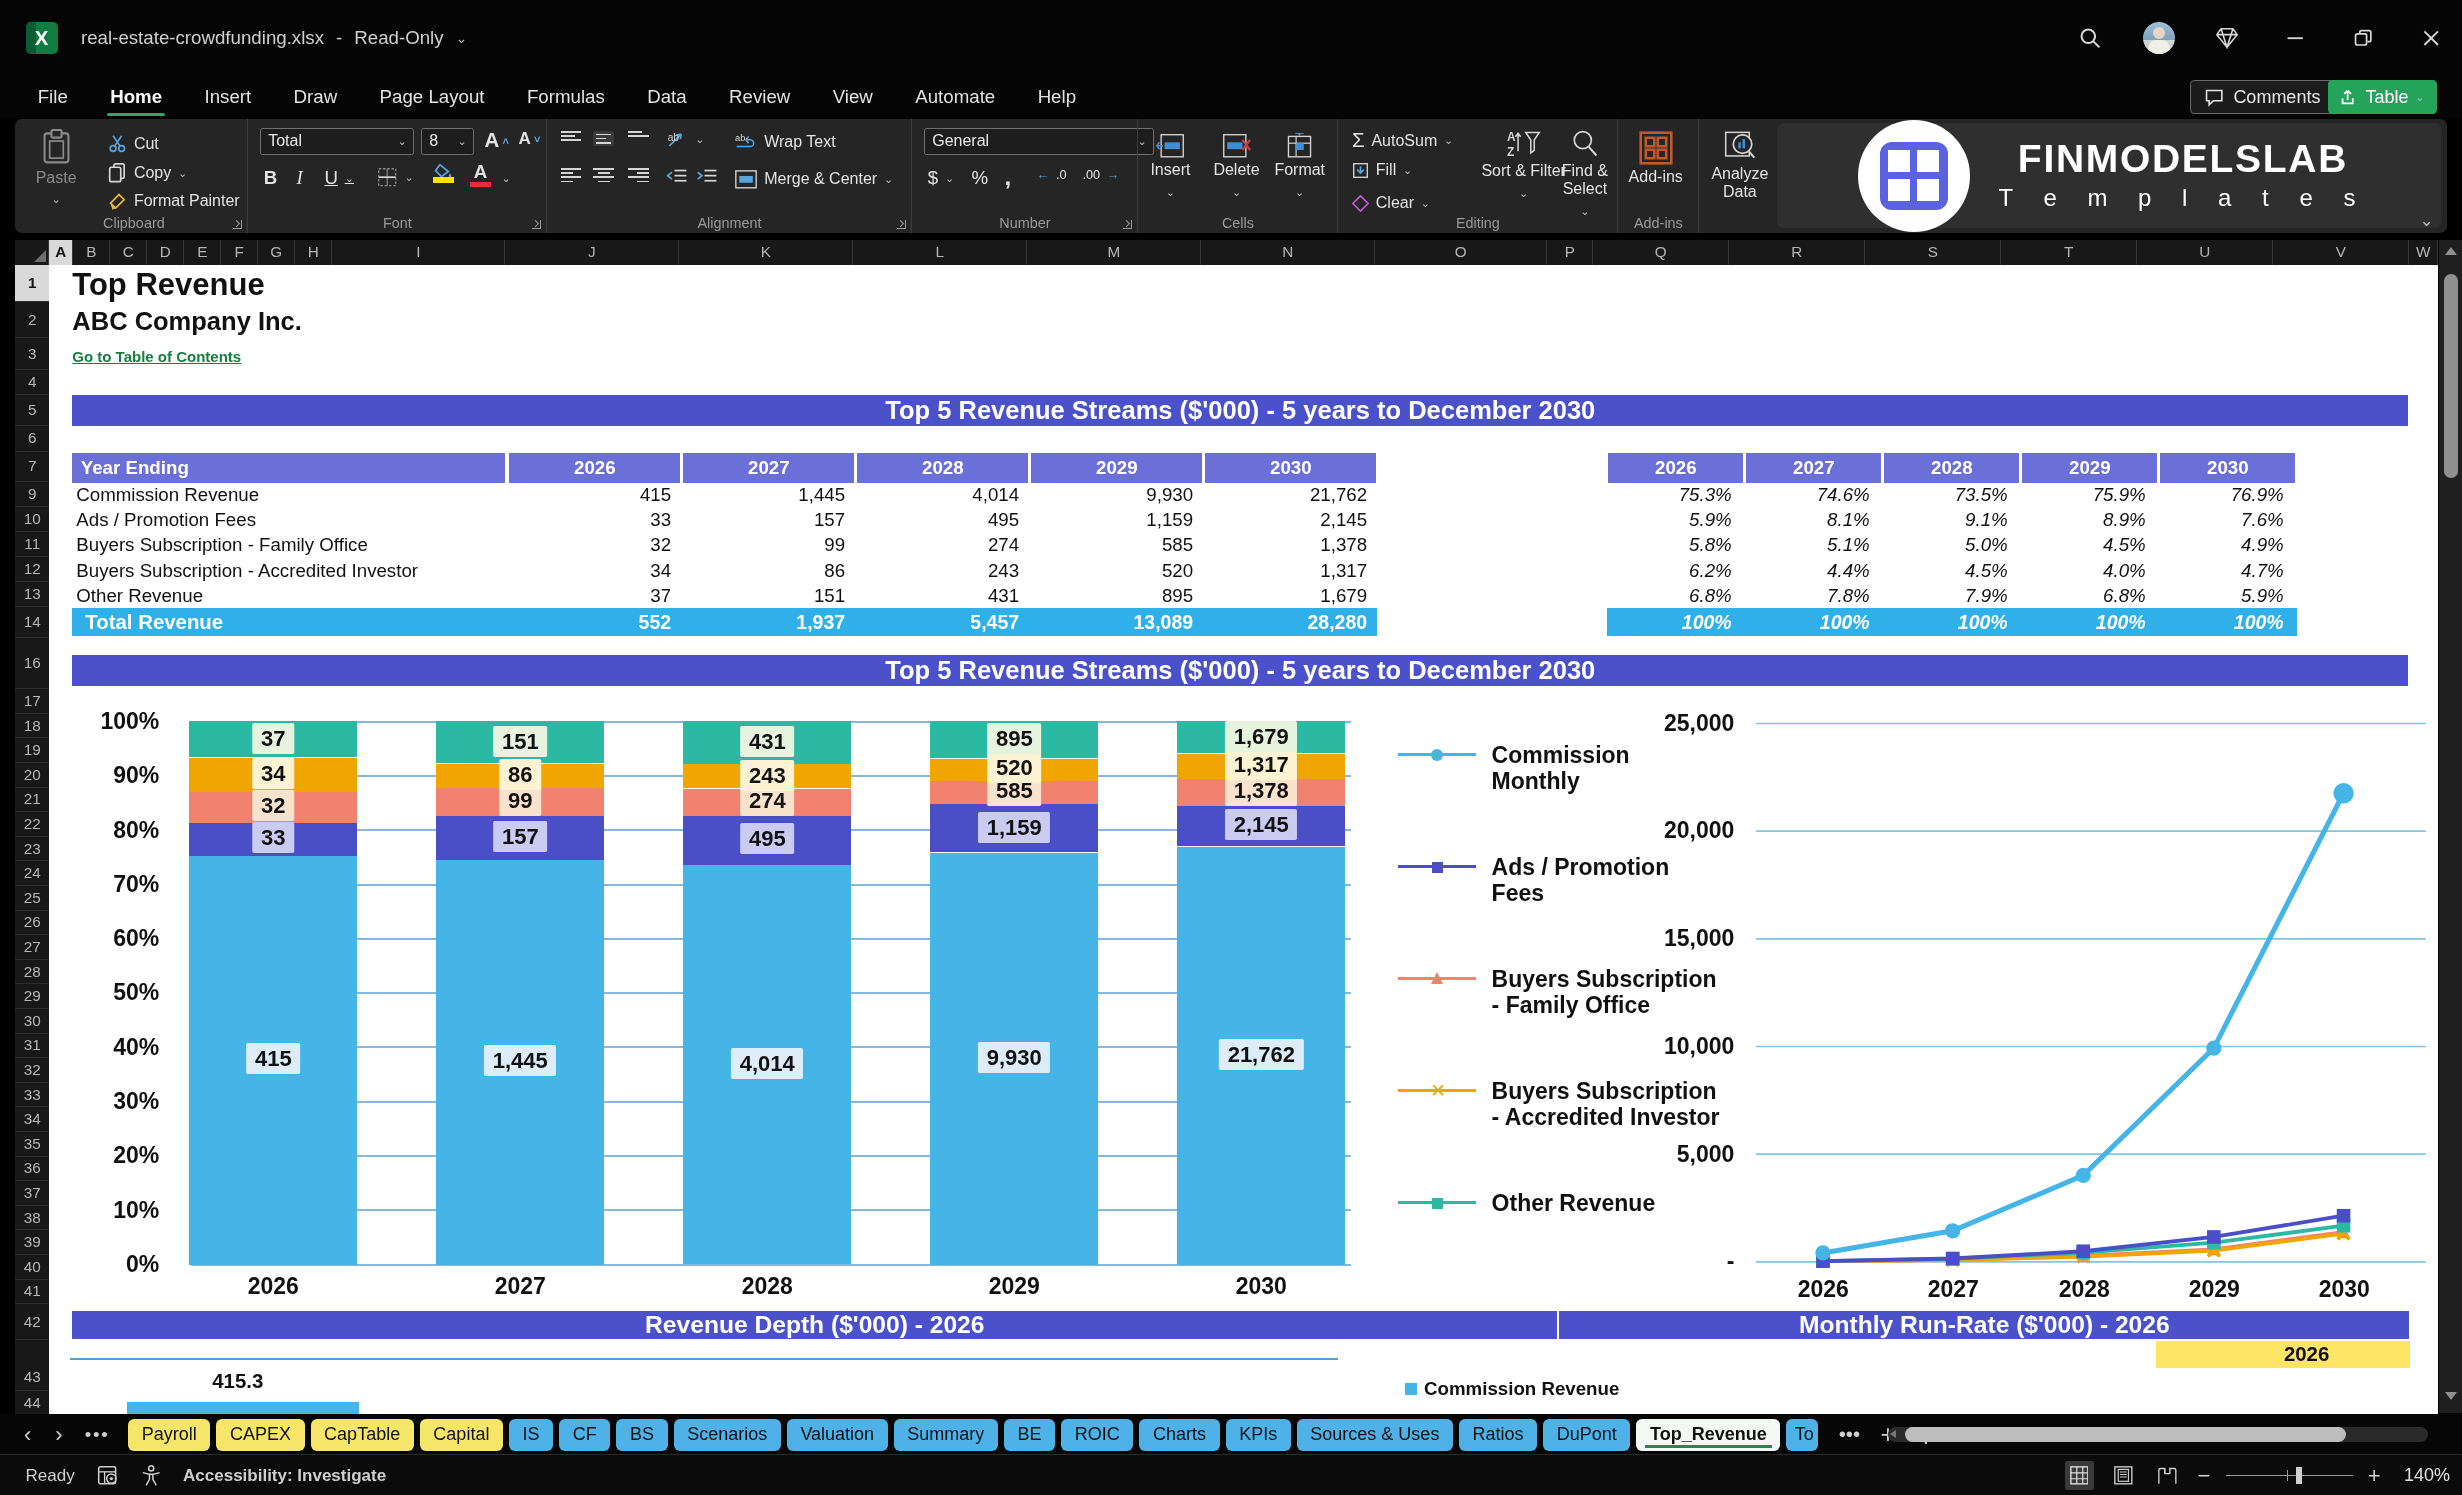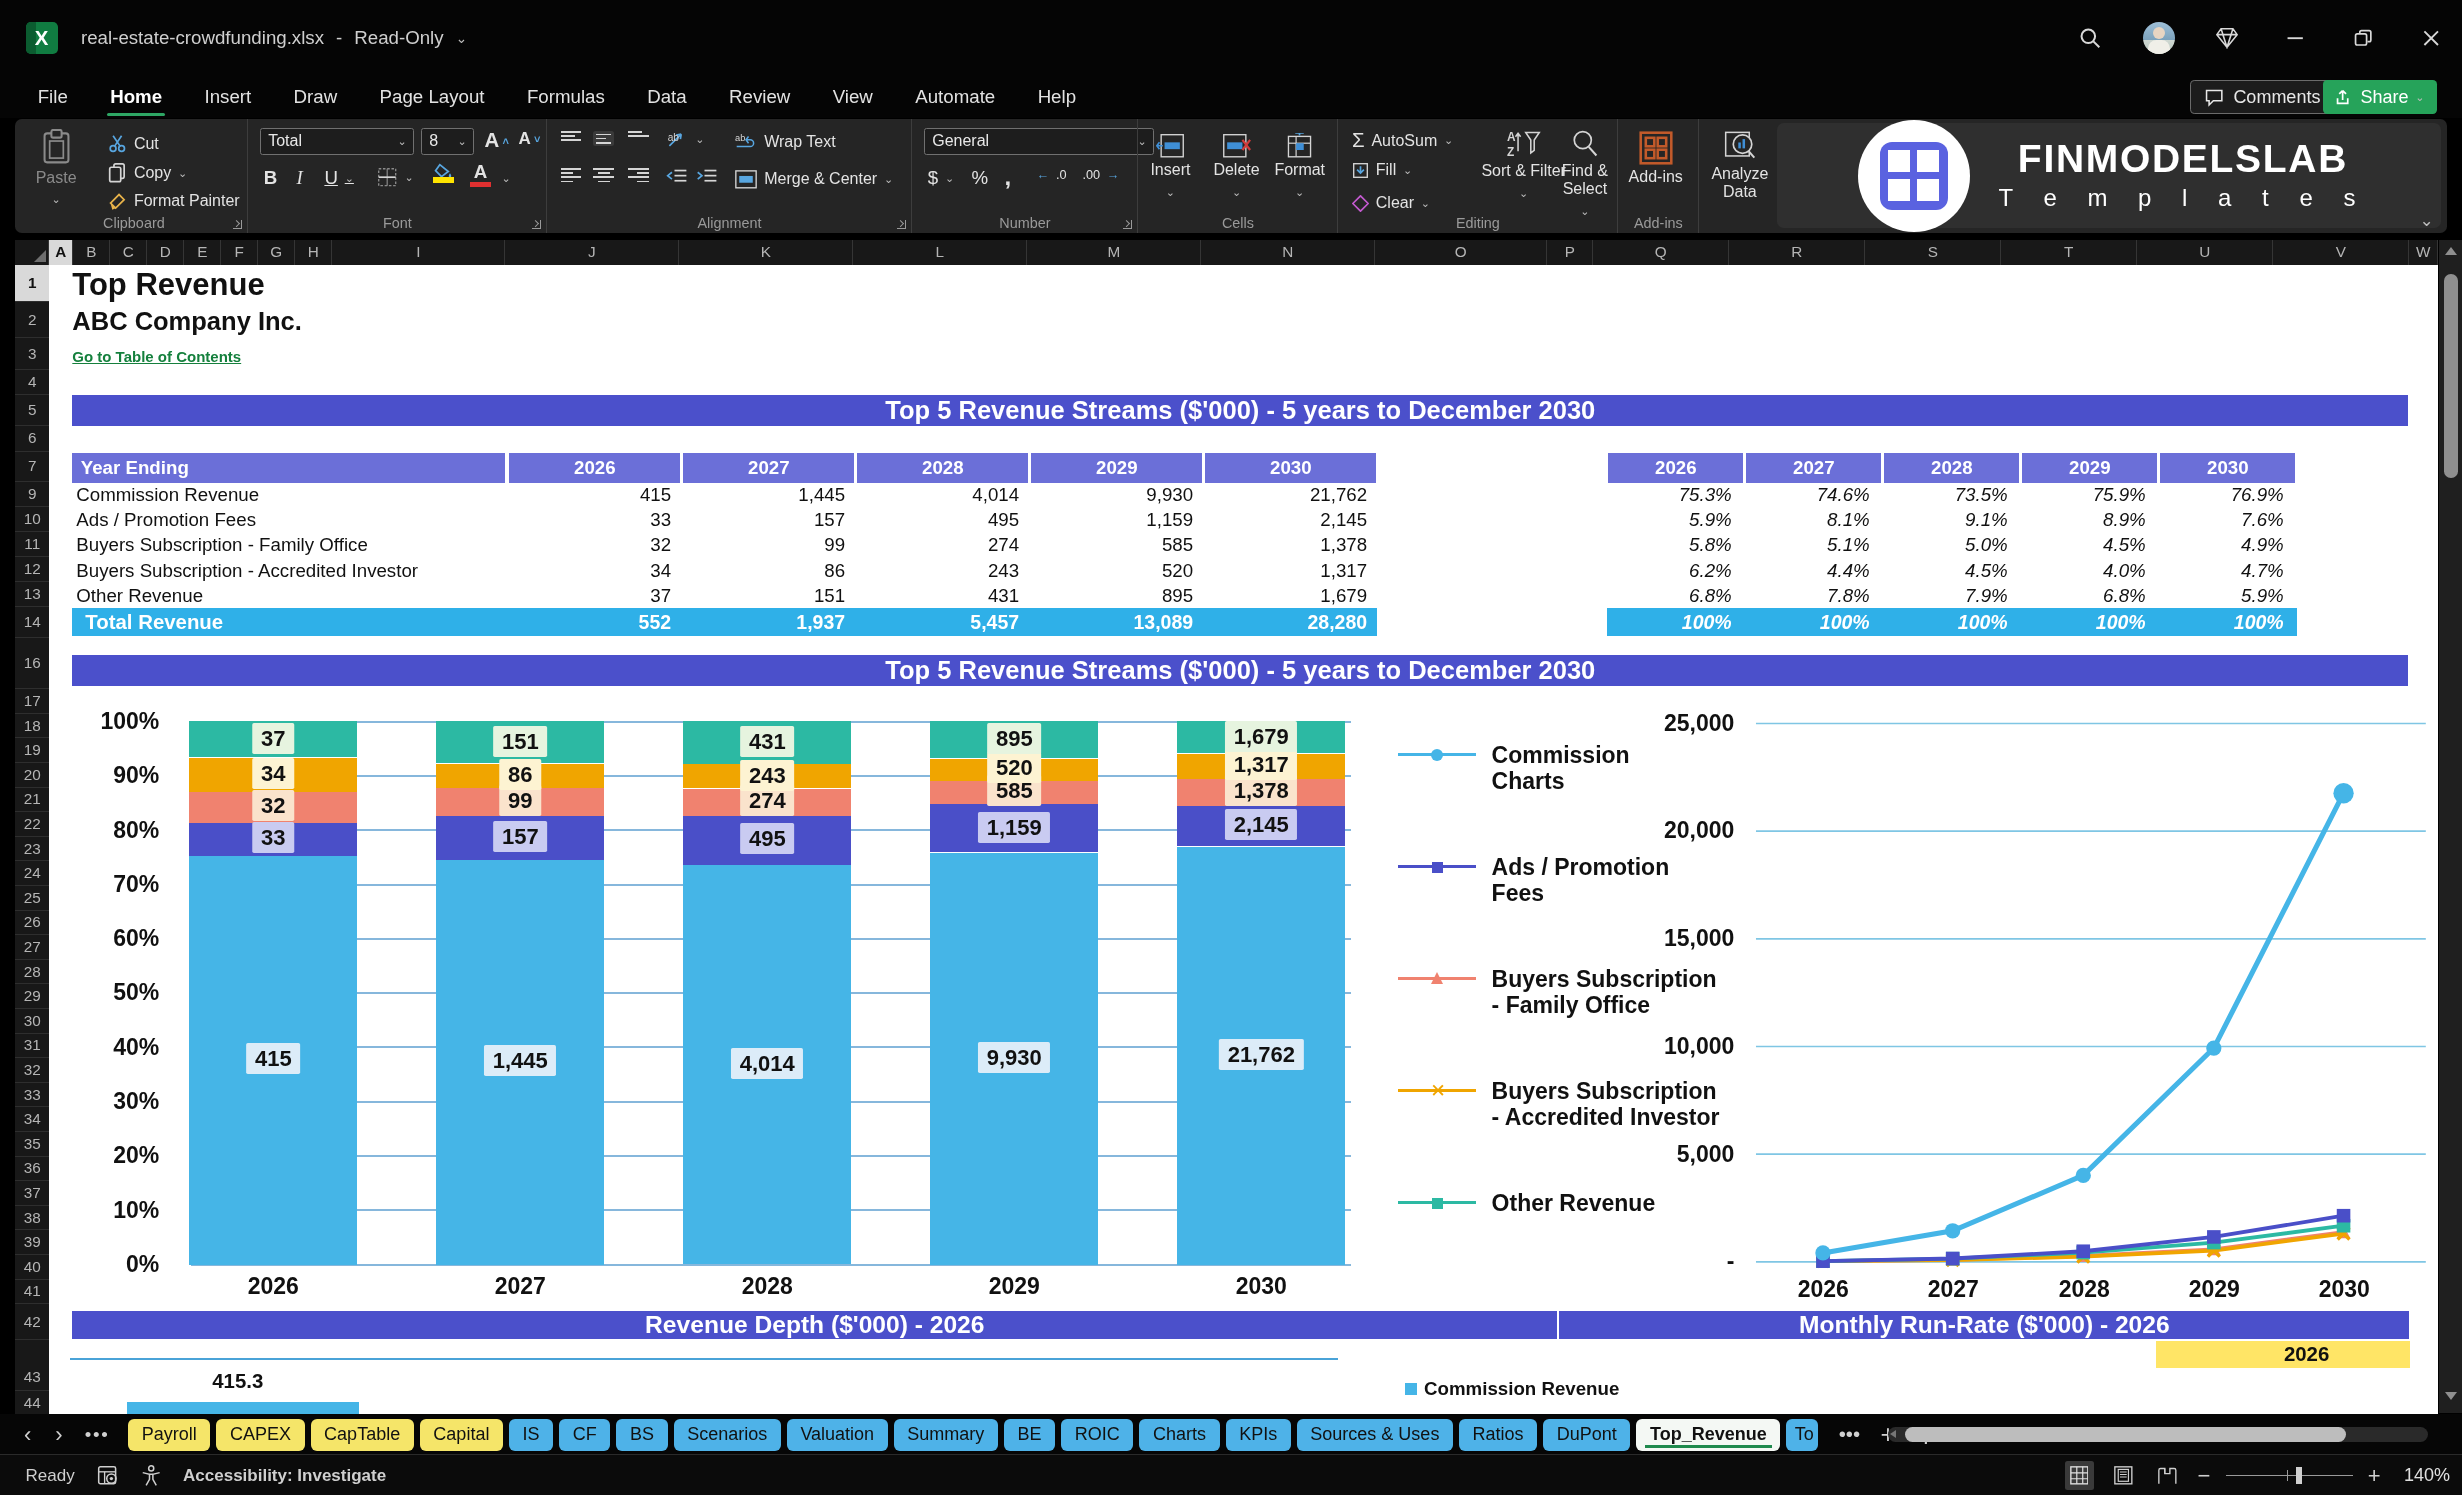--- a/index.html
+++ b/index.html
@@ -207,21 +207,21 @@
     <div id="comments-btn">
       <svg width="20.4" height="18.7" viewBox="0 0 24 22">
           <path d="M3 3 h18 v12 h-10 l-5 5 v-5 h-3 Z" fill="none" stroke="#e8e8e8" stroke-width="1.8"></path>
         </svg>
       <span>Comments</span>
     </div>
     <div id="share-btn">
       <svg width="18.7" height="18.7" viewBox="0 0 22 22">
           <path d="M3 12 v6 h12 v-6 M9 14 V3 M9 3 L5 7 M9 3 L13 7" fill="none" stroke="#fff" stroke-width="2"></path>
         </svg>
-      <span>Share</span>
+      <span>Table</span>
       <span class="chev">⌄</span>
     </div>
   </div>
 
   <div id="ribbon">
     <div id="ribbon-groups">
 
       <div class="rgroup" style="width:227px">
         <div class="bigbtn" style="position:absolute;left:15.3px;top:10.2px;color:#8a8a8a">
           <svg width="29" height="36" viewBox="0 0 34 42">
@@ -704,21 +704,21 @@
         <div class="bar-lab" style="left: 1246px; top: 510px; background: rgb(250, 227, 204);">1,378</div>
         <div class="bar-lab" style="left: 1246px; top: 484px; background: rgb(253, 243, 210);">1,317</div>
         <div class="bar-lab" style="left: 1246px; top: 456px; background: rgb(230, 244, 223);">1,679</div>
         <div class="xcat" style="left: 1246px; top: 1008px;">2030</div>
         <div class="leg-entry" style="left: 1383px; top: 477px;">
           <span class="leg-swatch">
             <span class="leg-line" style="background:#45b5e7"></span>
             <span style="position:absolute;left:33px;top:6.8px;width:12px;height:12px;border-radius:50%;background:#45b5e7"></span>
           </span>
           <span class="leg-text">Commission
-Charts</span>
+Monthly</span>
         </div>
         <div class="leg-entry" style="left: 1383px; top: 589px;">
           <span class="leg-swatch">
             <span class="leg-line" style="background:#4a4fc8"></span>
             <span style="position:absolute;left:34px;top:7.6px;width:11px;height:11px;background:#4a4fc8"></span>
           </span>
           <span class="leg-text">Ads / Promotion
 Fees</span>
         </div>
         <div class="leg-entry" style="left: 1383px; top: 701px;">

